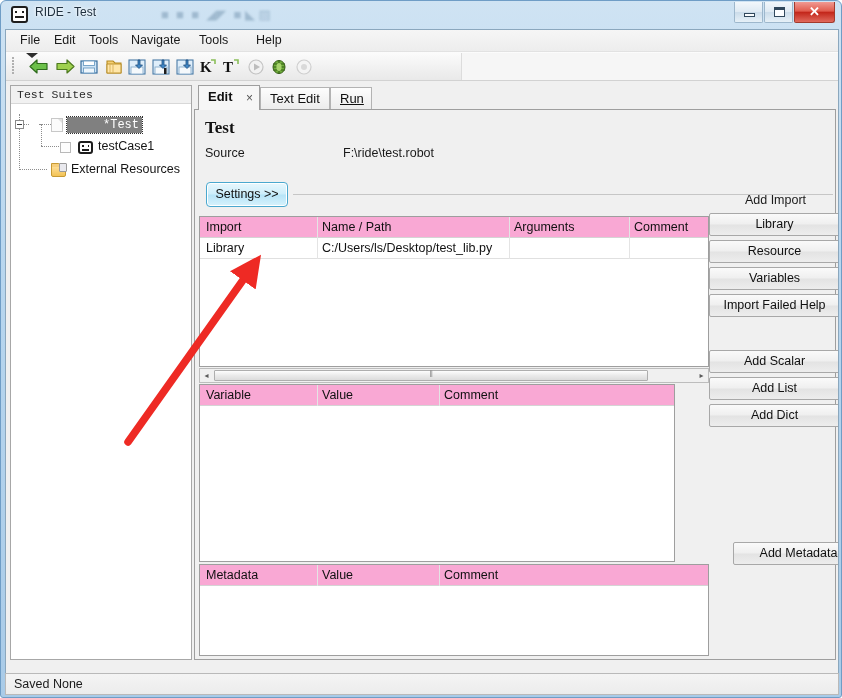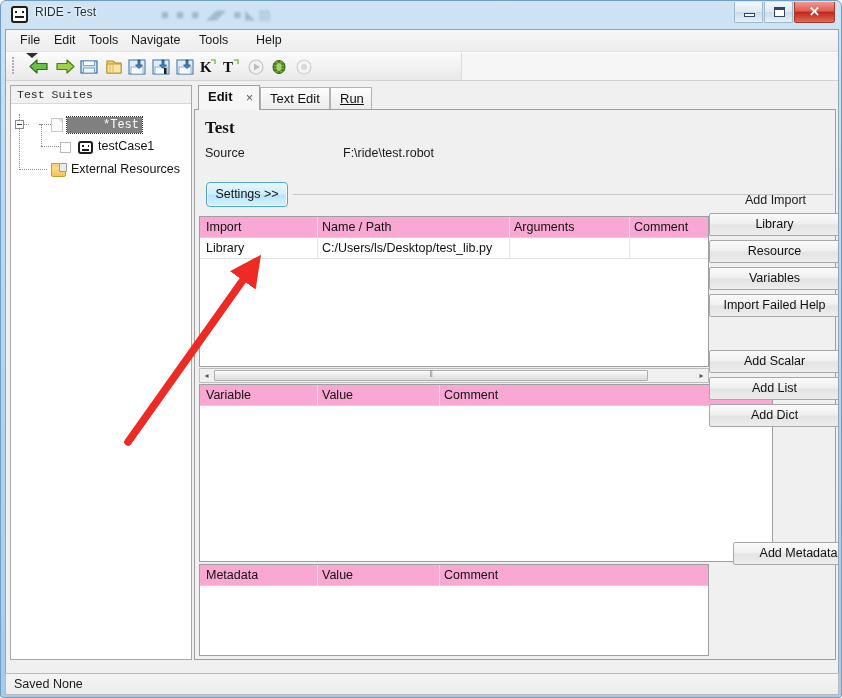--- a/index.html
+++ b/index.html
@@ -564,21 +564,21 @@
             <div class="vsep" style="left:429px; height:21px;"></div>
           </div>
         </div>
 
         <div class="hscroll" style="left:4px; top:258px; width:510px;">
           <span class="sb-left">◂</span>
           <span class="sb-right">▸</span>
           <div class="sb-thumb" style="left:14px; width:434px;"></div>
         </div>
 
-        <div class="grid" style="left:4px; top:274px; width:574px; height:178px;">
+        <div class="grid" style="left:4px; top:274px; width:476px; height:178px;">
           <div class="grid-head">
             <span class="hcell" style="left:6px;">Variable</span>
             <span class="hcell" style="left:122px;">Value</span>
             <span class="hcell" style="left:244px;">Comment</span>
             <div class="vsep" style="left:117px;"></div>
             <div class="vsep" style="left:239px;"></div>
           </div>
         </div>
 
         <div class="grid" style="left:4px; top:454px; width:510px; height:92px;">

